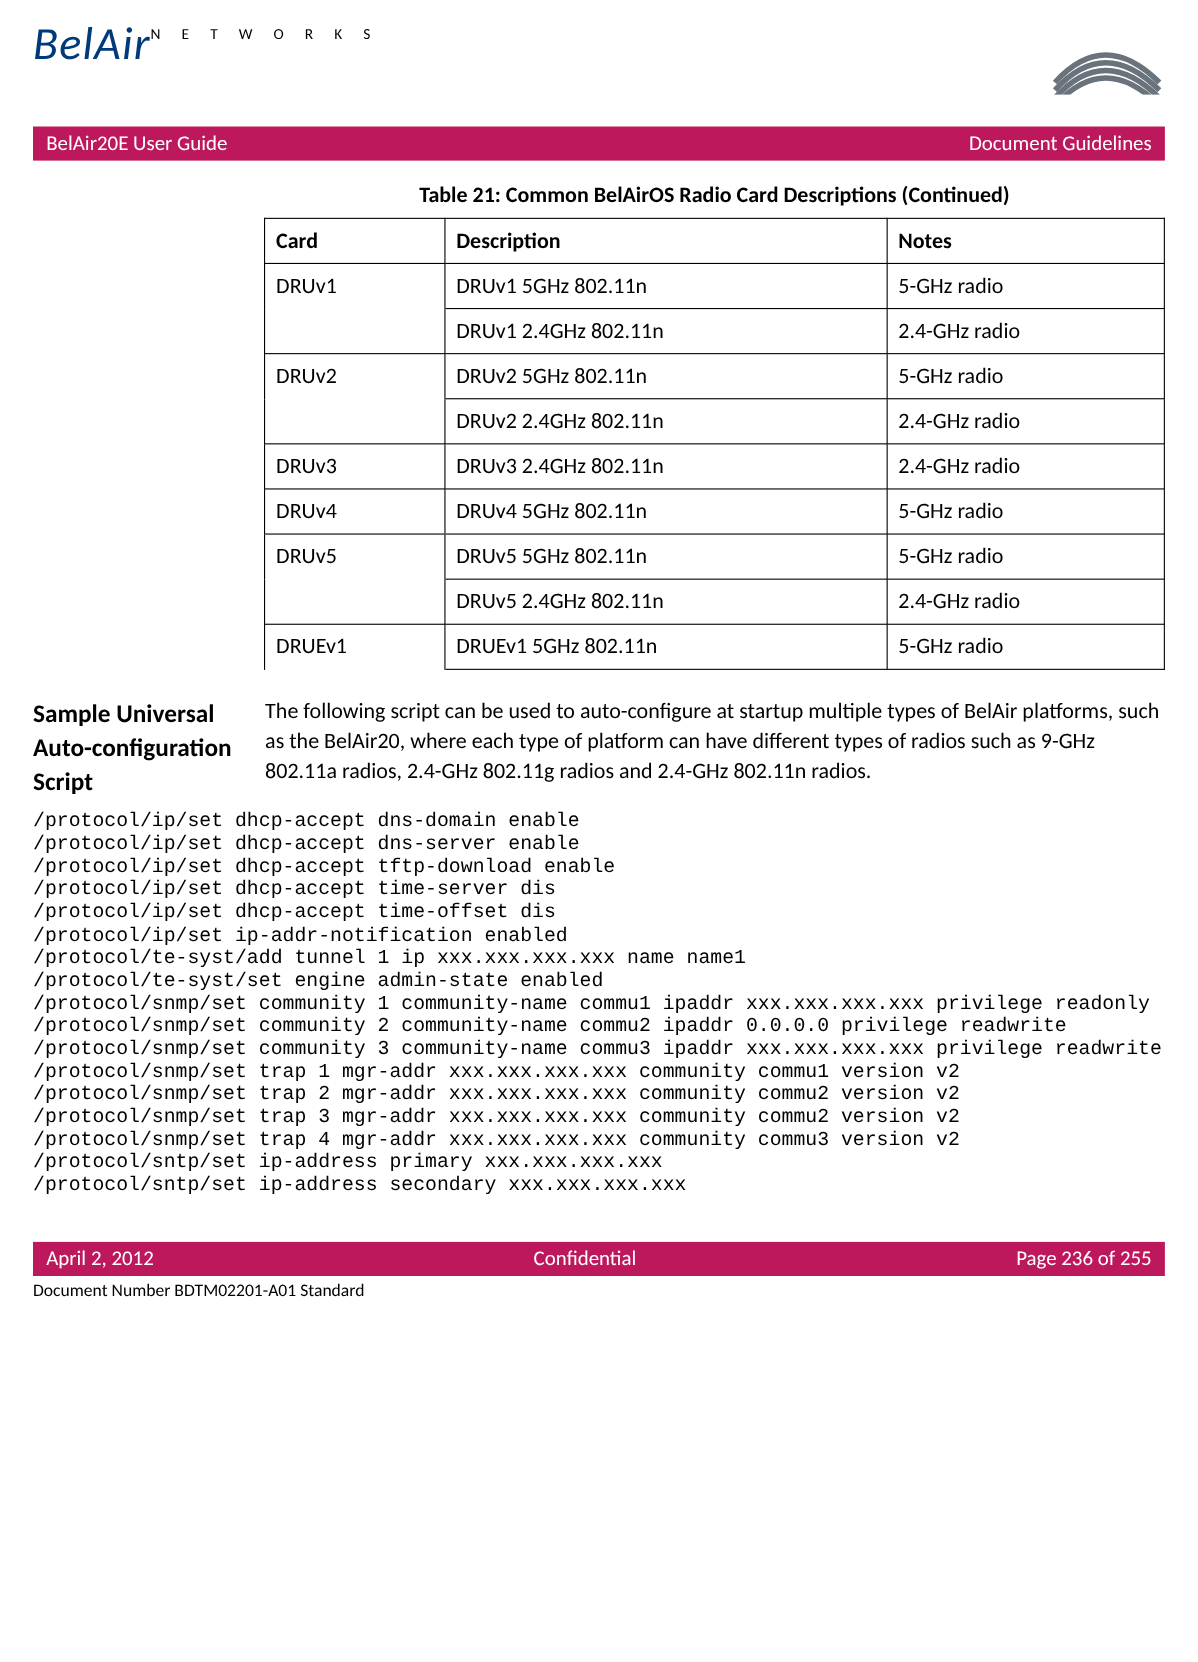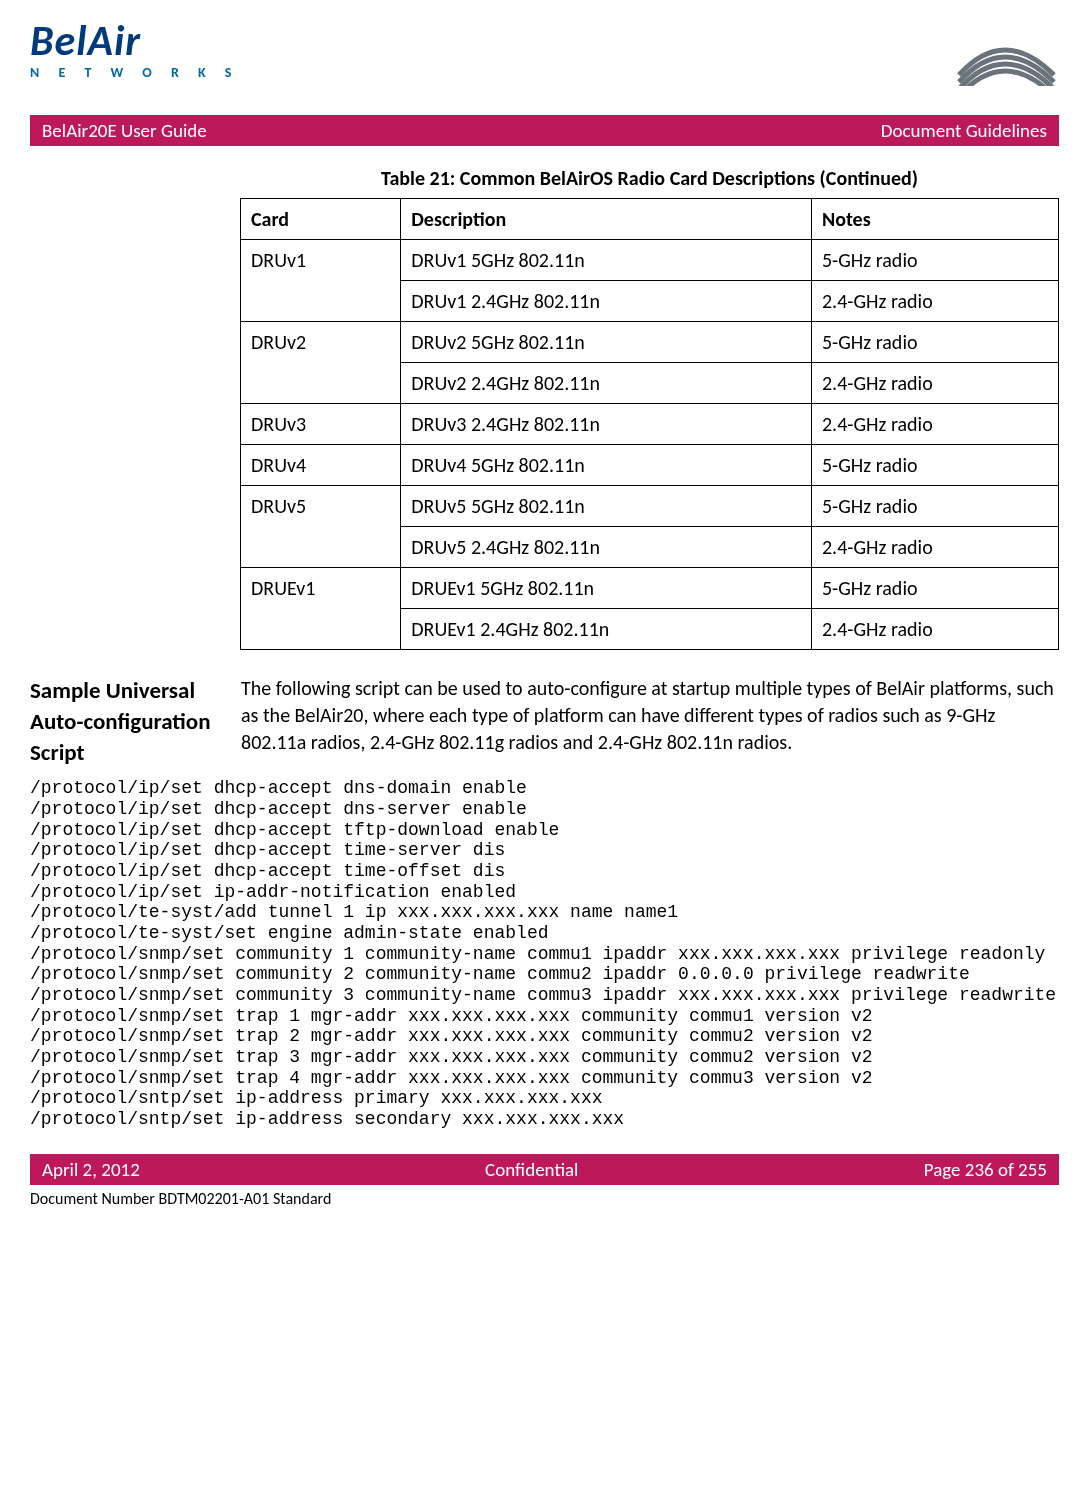--- a/index.html
+++ b/index.html
@@ -12,34 +12,34 @@
       font-size: 20px;
     }
     .header-logos {
       display: flex;
       justify-content: space-between;
       align-items: flex-start;
       margin-bottom: 15px;
     }
     .logo-belair {
       display: flex;
-      flex-direction: column;
-      font-weight: bold;
+      flex-direction: row;
+      font-weight: normal;
     }
     .logo-belair-top {
       font-size: 42px;
       letter-spacing: 1px;
       color: #003a7a;
       font-style: italic;
       line-height: 1;
     }
     .logo-belair-sub {
       font-size: 14px;
       letter-spacing: 8px;
-      color: #0369a1;
+      color: #000000;
       margin-top: 2px;
     }
     .logo-right svg { display: block; }
     .header-bar, .footer-bar {
       background: #be185d;
       color: #fff;
       display: flex;
       justify-content: space-between;
       padding: 4px 12px;
       font-size: 19px;
@@ -84,21 +84,21 @@
     .para {
       flex: 1;
       font-size: 20px;
       line-height: 1.35;
     }
     .code-block {
       font-family: "Courier New", monospace;
       font-size: 18px;
       white-space: pre-wrap;
       line-height: 1.15;
-      margin-bottom: 24px;
+      margin-bottom: 40px;
     }
     .doc-num {
       font-size: 16px;
       margin-top: 4px;
     }
   </style>
 </head>
 <body>
 
 <div class="header-logos">
@@ -168,25 +168,20 @@
     </tr>
     <tr>
       <td class="no-top"></td>
       <td>DRUv5 2.4GHz 802.11n</td>
       <td>2.4-GHz radio</td>
     </tr>
     <tr>
       <td class="no-bottom">DRUEv1</td>
       <td>DRUEv1 5GHz 802.11n</td>
       <td>5-GHz radio</td>
-    </tr>
-    <tr>
-      <td class="no-top"></td>
-      <td>DRUEv1 2.4GHz 802.11n</td>
-      <td>2.4-GHz radio</td>
     </tr>
   </tbody>
     </table>
 </div>
 
 <div class="content-row">
   <div class="side-heading">Sample Universal Auto-configuration Script</div>
   <div class="para">The following script can be used to auto-configure at startup multiple types of BelAir platforms, such as the BelAir20, where each type of platform can have different types of radios such as 9-GHz 802.11a radios, 2.4-GHz 802.11g radios and 2.4-GHz 802.11n radios.</div>
 </div>
 

